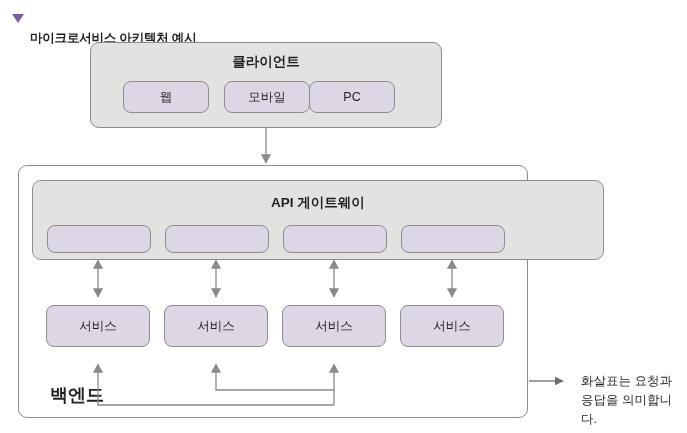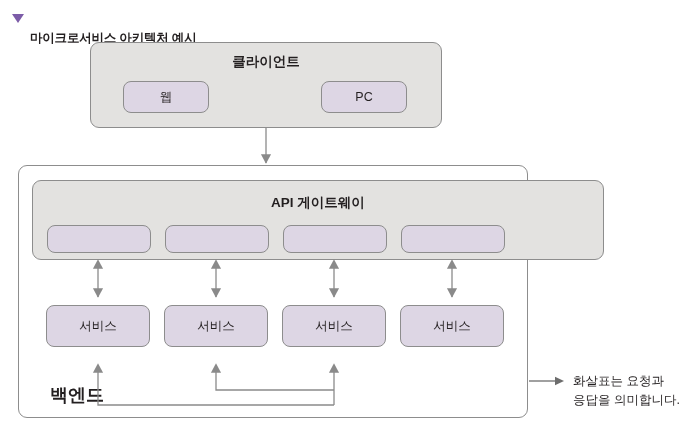--- a/index.html
+++ b/index.html
@@ -77,21 +77,21 @@
     font-size: 12.5px;
     color: #231f20;
   }
 
   
   #client-box { left: 90px; top: 42px; width: 352px; height: 86px; }
   #client-title { top: 10px; }
   .client-node { top: 38px; width: 86px; height: 32px; }
   #client-node-web { left: 32px; }
   #client-node-mobile { left: 133px; }
-  #client-node-pc { left: 230px; }
+  #client-node-pc { left: 218px; }
 
   
   #backend-box { left: 18px; top: 165px; width: 510px; height: 253px; }
   #backend-label {
     position: absolute;
     left: 50px;
     top: 383px;
     font-size: 18px;
     font-weight: 700;
     color: #231f20;
@@ -125,41 +125,42 @@
   .conn { stroke: #8a8a8a; stroke-width: 1.3px; fill: none; }
 
   
   #legend {
     position: absolute;
     left: 529px;
     top: 372px;
     width: 152px;
     display: flex;
     align-items: flex-start;
-    gap: 8px;
+    gap: 16px;
   }
   #legend-arrow { margin-top: 4px; flex: none; }
   #legend-text {
     font-size: 12.5px;
     line-height: 19px;
     color: #231f20;
     white-space: pre-line;
   }
 </style>
 </head>
 <body>
 
 <div id="title-row">
   <span id="title-marker"></span>
   <span id="title-text">마이크로서비스 아키텍처 예시</span>
 </div>
 
 <div class="group-box" id="client-box">
   <div class="group-title" id="client-title">클라이언트</div>
   <div class="node client-node" id="client-node-web">웹</div>
+  <div class="node client-node" id="client-node-mobile">모바일</div>
   <div class="node client-node" id="client-node-pc">PC</div>
 </div>
 
 <div class="outline-box" id="backend-box"></div>
 <div id="backend-label">백엔드</div>
 
 <div class="group-box" id="gateway-box">
   <div class="group-title" id="gateway-title">API 게이트웨이</div>
   <div class="node gw-node" id="gw-node-0"></div>
   <div class="node gw-node" id="gw-node-1"></div>

